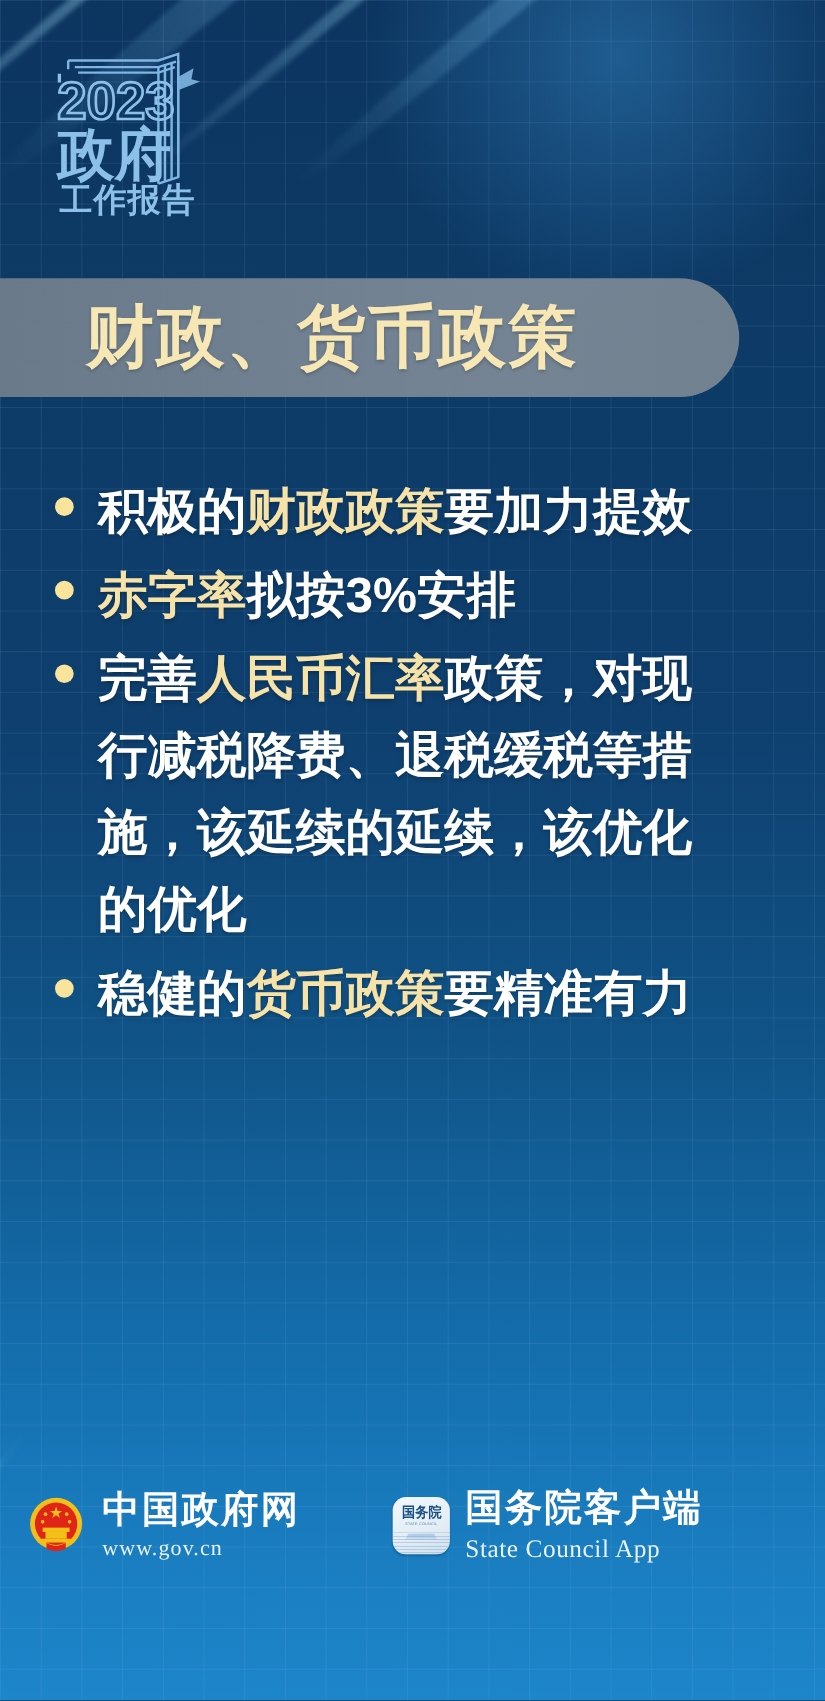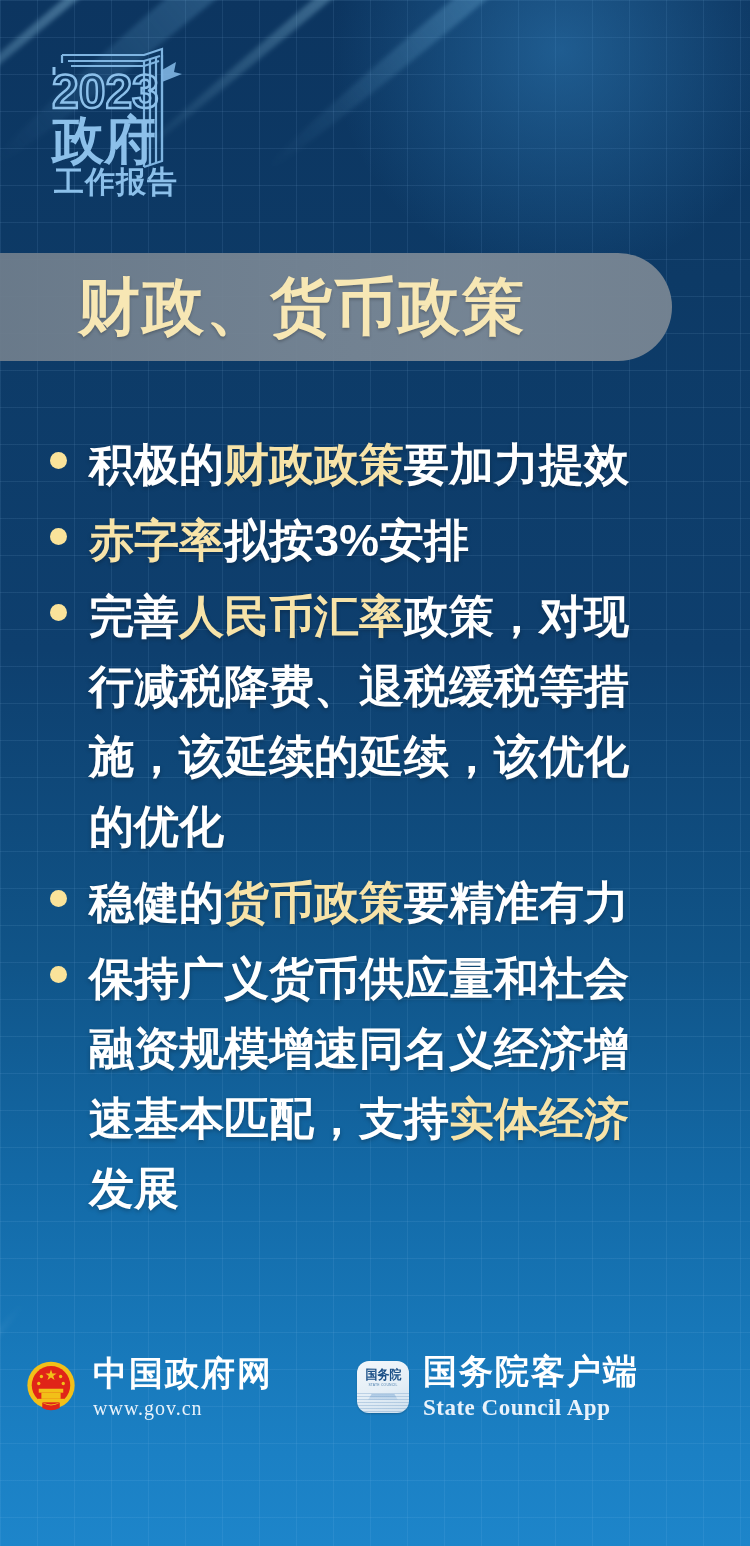--- a/index.html
+++ b/index.html
@@ -120,21 +120,21 @@
   }
   .brand{display:flex;align-items:center;gap:14px;}
   .brand-txt{display:flex;flex-direction:column;justify-content:center;}
   .brand-cn{
     color:#ffffff;font-size:34px;font-weight:bold;letter-spacing:2px;line-height:1.15;
   }
   .brand-sub{
     color:#e8f2fb;font-size:20px;letter-spacing:1px;line-height:1.2;margin-top:3px;
     font-family:"Liberation Serif","DejaVu Serif",serif;
   }
-  .brand-sub.en{font-size:23px;font-weight:bold;letter-spacing:.5px;}
+  .brand-sub.en{font-size:23px;font-weight:normal;letter-spacing:.5px;}
   .emblem{width:56px;height:56px;}
   .appicon{
     width:52px;height:52px;border-radius:12px;
     background:linear-gradient(160deg,#f2f7fb 0%,#e4eef6 55%,#cfe0ee 100%);
     position:relative;overflow:hidden;
     display:flex;flex-direction:column;align-items:center;justify-content:flex-start;
     box-shadow:0 1px 2px rgba(0,0,0,.2);
     margin-left:24px;
   }
   .appicon .ai-cn{
@@ -212,24 +212,20 @@
         <div class="btext"><span class="hi">赤字率</span><span>拟按3%安排</span></div>
       </div>
       <div class="bullet-row">
         <div class="dot"></div>
         <div class="btext"><span>完善</span><span class="hi">人民币汇率</span><span>政策，对现行减税降费、退税缓税等措施，该延续的延续，该优化的优化</span></div>
       </div>
       <div class="bullet-row">
         <div class="dot"></div>
         <div class="btext"><span>稳健的</span><span class="hi">货币政策</span><span>要精准有力</span></div>
       </div>
-      <div class="bullet-row">
-        <div class="dot"></div>
-        <div class="btext"><span>保持广义货币供应量和社会融资规模增速同名义经济增速基本匹配，支持</span><span class="hi">实体经济</span><span>发展</span></div>
-      </div>
     </div>
 
   <div class="footer">
 
     <div class="brand">
       <svg class="emblem" viewBox="0 0 64 64">
         <ellipse cx="32" cy="30" rx="27" ry="27" fill="#f2c018"></ellipse>
         <ellipse cx="32" cy="30" rx="22" ry="22" fill="#e02418"></ellipse>
         <polygon points="32,12 33.6,16.6 38.4,16.6 34.5,19.5 36,24.1 32,21.2 28,24.1 29.5,19.5 25.6,16.6 30.4,16.6" fill="#f2c018"></polygon>
         <circle cx="21" cy="20" r="1.9" fill="#f2c018"></circle>

